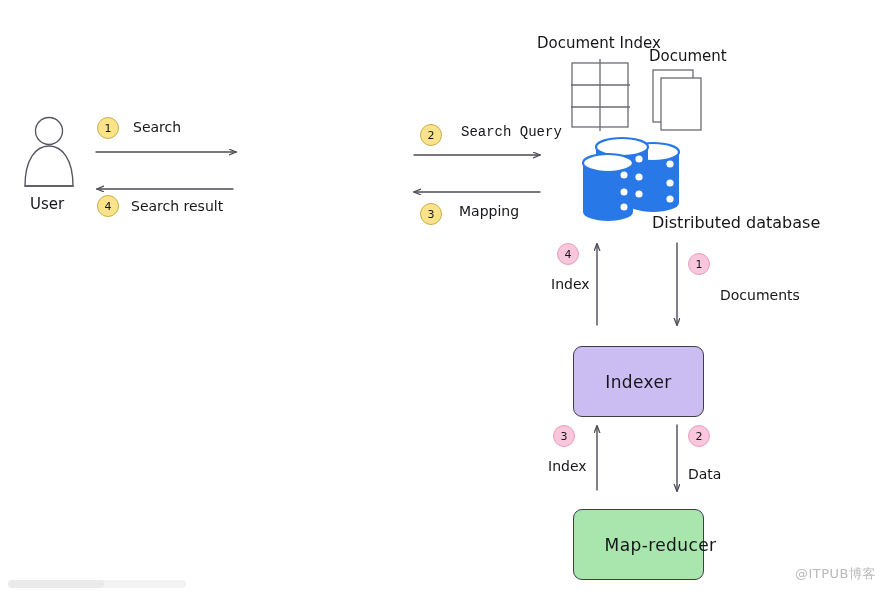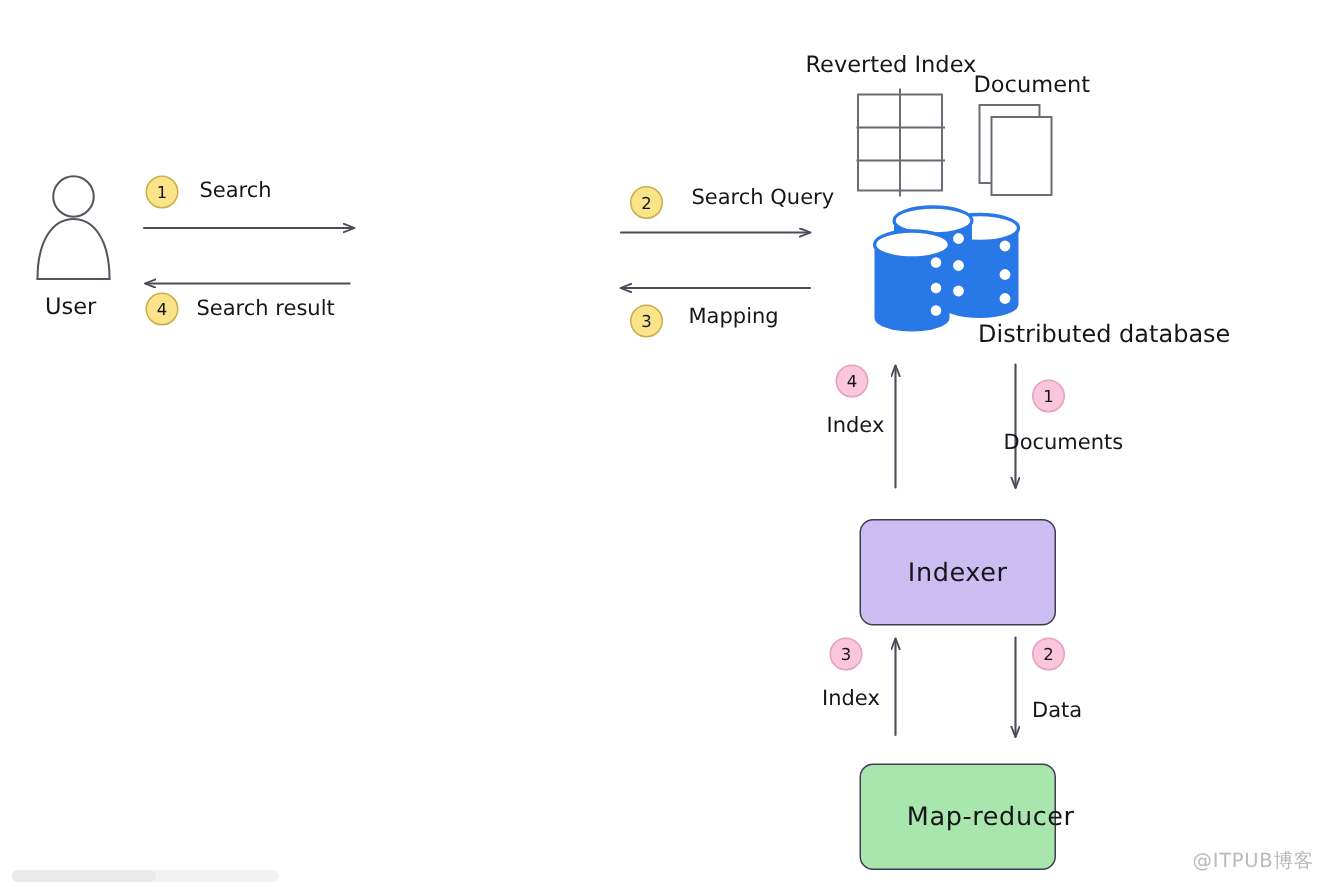--- a/index.html
+++ b/index.html
@@ -186,35 +186,35 @@
   </div>
 
   <div class="node mapreducer-box">
     <span class="node-label">Map-reducer</span>
   </div>
 
   <div class="text-label" style="left:30px; top:183px; font-size:15px;margin-top:12px;">User</div>
 
   <div class="text-label" style="left:652px; top:213px; font-size:16px;">Distributed database</div>
 
-  <div class="text-label" style="left:537px; top:34px; font-size:15px;">Reverted Index</div>
+  <div class="text-label" style="left:537px; top:34px; font-size:15px;">Document Index</div>
 
   <div class="text-label" style="left:649px; top:47px; font-size:15px;">Document</div>
 
   <div class="text-label" style="left:133px; top:119px; font-size:14px;">Search</div>
 
   <div class="text-label" style="left:131px; top:198px; font-size:14px;">Search result</div>
 
-  <div class="text-label" style="left:461px; top:124px; font-size:14px;">Search Query</div>
+  <div class="text-label" style="left:461px; top:124px; font-size:14px;font-family:Liberation Mono, monospace;">Search Query</div>
 
   <div class="text-label" style="left:459px; top:203px; font-size:14px;">Mapping</div>
 
   <div class="text-label" style="left:551px; top:276px; font-size:14px;">Index</div>
 
-  <div class="text-label" style="left:669px; top:287px; font-size:14px;">Documents</div>
+  <div class="text-label" style="left:720px; top:287px; font-size:14px;">Documents</div>
 
   <div class="text-label" style="left:548px; top:458px; font-size:14px;">Index</div>
 
   <div class="text-label" style="left:688px; top:466px; font-size:14px;">Data</div>
 
   <div class="badge badge-yellow" style="left:97px; top:117px;">1</div>
 
   <div class="badge badge-yellow" style="left:97px; top:195px;">4</div>
 
   <div class="badge badge-yellow" style="left:420px; top:124px;">2</div>

